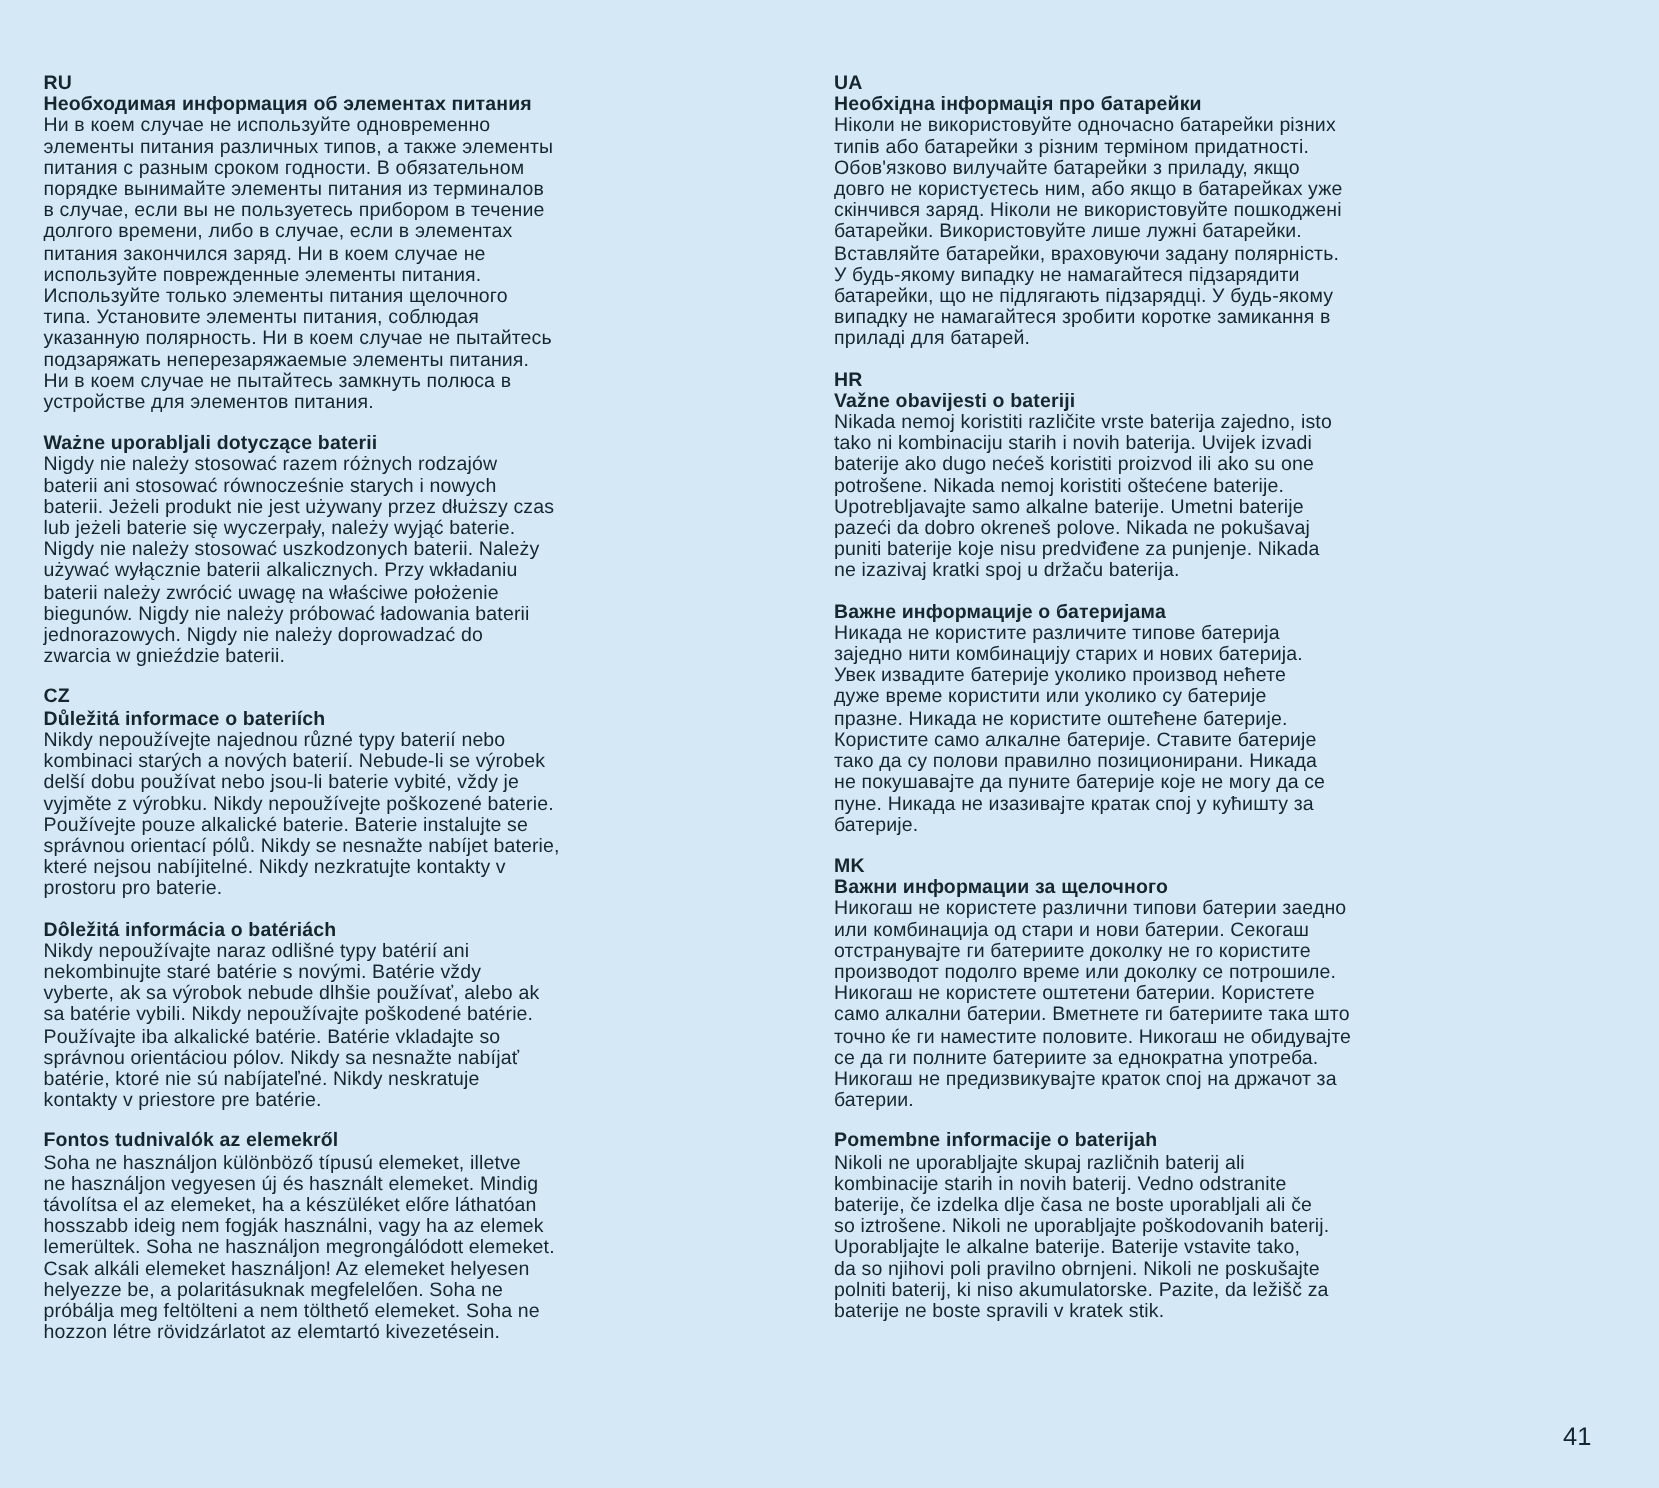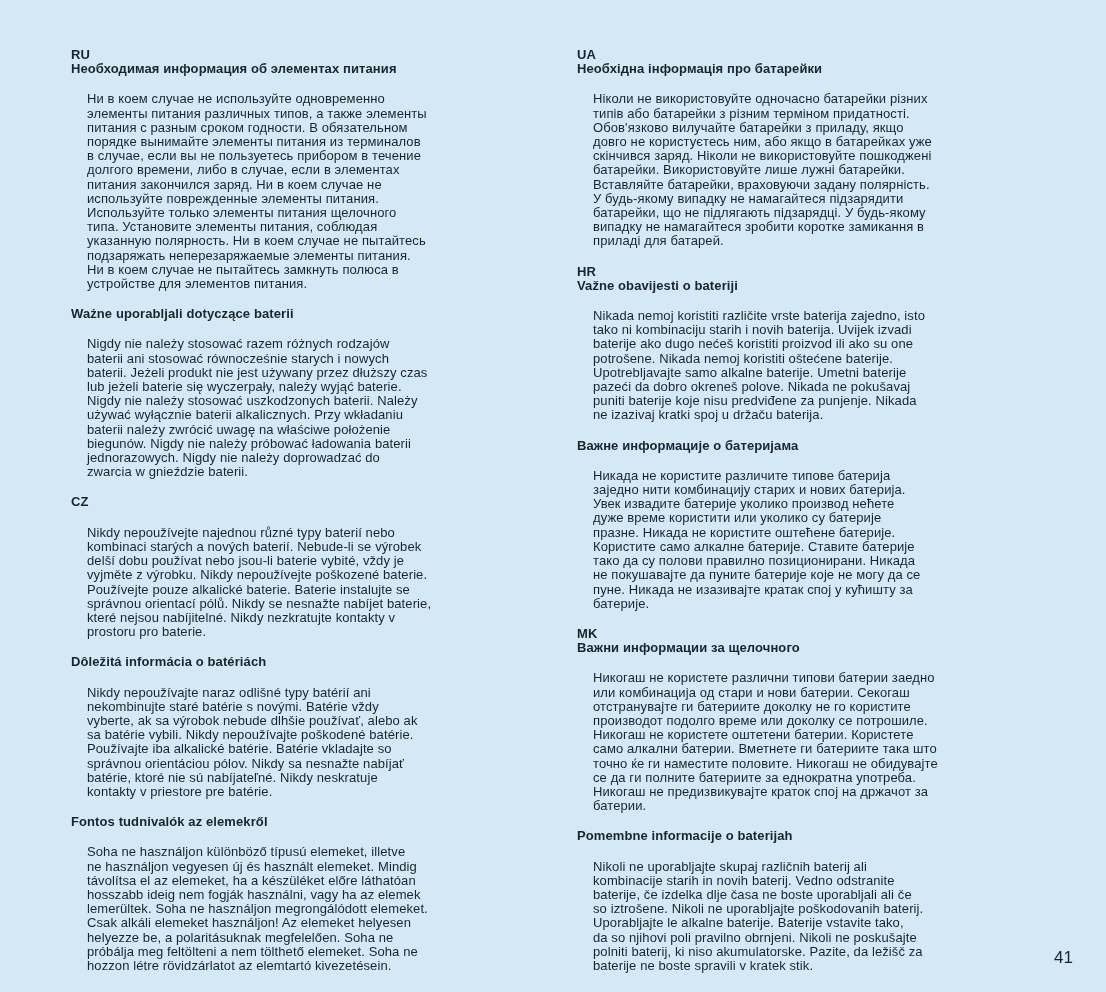--- a/index.html
+++ b/index.html
@@ -10,48 +10,48 @@
     width: 1106px;
     height: 992px;
     background: #d4e8f6;
     color: #17262e;
     font-family: "Liberation Sans", sans-serif;
     position: relative;
     overflow: hidden;
   }
   .columns {
     display: flex;
-    gap: 44px;
-    padding: 48px 0 0 71px;
+    gap: 65px;
+    padding: 48px 0 0 29px;
   }
   .col {
     width: 462px;
     flex: 0 0 auto;
   }
   .lang-section {
     margin: 0 0 13px 0;
   }
   .lang-section .code,
   .lang-section .title {
     margin: 0;
     font-size: 13px;
     line-height: 14.2px;
     font-weight: bold;
     letter-spacing: 0.1px;
   }
   .lang-section .body {
-    margin: 16px;
+    margin: 0;
     font-size: 13px;
     line-height: 14.2px;
     white-space: pre-line;
     letter-spacing: 0.1px;
   }
   .page-number {
     position: absolute;
-    right: 33px;
+    right: 45px;
     bottom: 24px;
     font-size: 17px;
     font-weight: 500;
     color: #17262e;
   }
 </style>
 </head>
 <body>
 
 <div class="columns">
@@ -86,20 +86,21 @@
 Nigdy nie należy stosować uszkodzonych baterii. Należy
 używać wyłącznie baterii alkalicznych. Przy wkładaniu
 baterii należy zwrócić uwagę na właściwe położenie
 biegunów. Nigdy nie należy próbować ładowania baterii
 jednorazowych. Nigdy nie należy doprowadzać do
 zwarcia w gnieździe baterii.</p>
     </section>
 
     <section class="lang-section">
       <h2 class="code">CZ</h2>
+      <h3 class="title">Důležitá informace o bateriích</h3>
       <p class="body">Nikdy nepoužívejte najednou různé typy baterií nebo
 kombinaci starých a nových baterií. Nebude-li se výrobek
 delší dobu používat nebo jsou-li baterie vybité, vždy je
 vyjměte z výrobku. Nikdy nepoužívejte poškozené baterie.
 Používejte pouze alkalické baterie. Baterie instalujte se
 správnou orientací pólů. Nikdy se nesnažte nabíjet baterie,
 které nejsou nabíjitelné. Nikdy nezkratujte kontakty v
 prostoru pro baterie.</p>
     </section>
 

